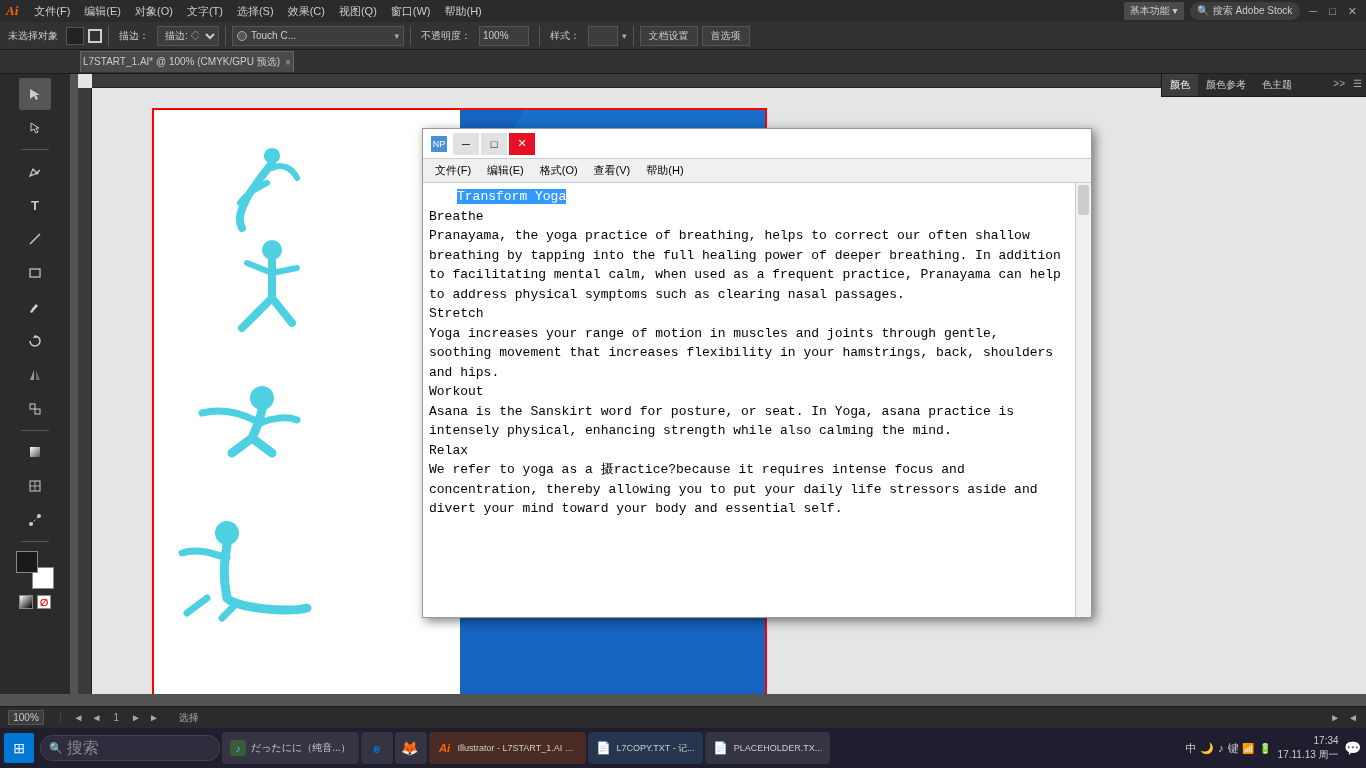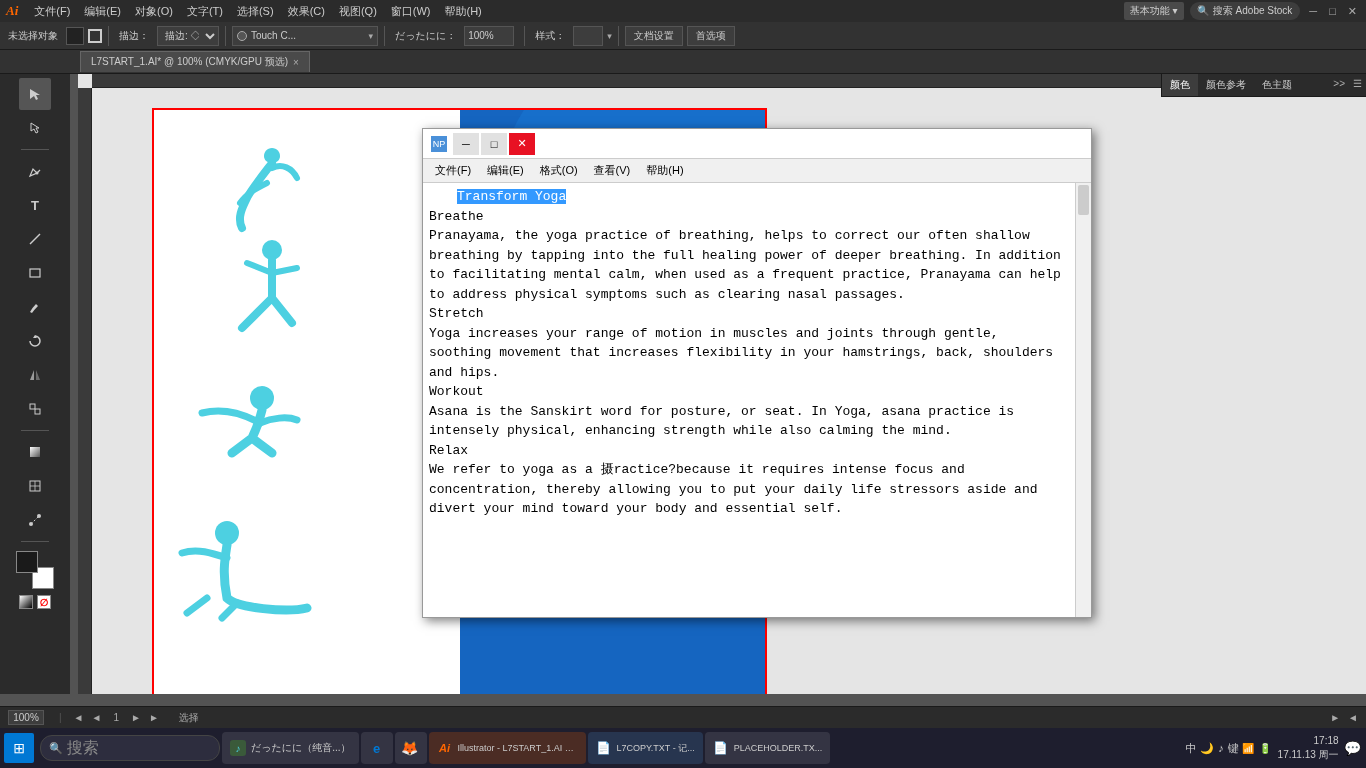--- a/index.html
+++ b/index.html
@@ -93,21 +93,21 @@
       background: #323232;
       display: flex;
       align-items: center;
       padding: 0 80px;
       border-bottom: 1px solid #1a1a1a;
     }
     .doc-tab {
       background: #4a4a4a;
       color: #ccc;
       font-size: 10px;
-      padding: 3px 10px;
+      padding: 3px 2px;
       border-top: 1px solid #666;
       border-left: 1px solid #666;
       border-right: 1px solid #666;
       cursor: pointer;
       display: flex; align-items: center; gap: 5px;
     }
     .tab-close { color: #aaa; cursor: pointer; font-size: 10px; }
 
     
     .left-panel {
@@ -472,27 +472,27 @@
 <div class="toolbar">
   <span class="toolbar-item">未选择对象</span>
   <span class="toolbar-swatch"></span>
   <span class="stroke-swatch"></span>
   <div class="toolbar-divider"></div>
   <span class="toolbar-item">描边：</span>
   <select class="toolbar-select">
     <option>描边: ◇</option>
   </select>
   <div class="toolbar-divider"></div>
-  <div style="background:#3d3d3d;border:1px solid #555;height:20px;width:146px;display:flex;align-items:center;padding:0 4px;">
+  <div style="background:#3d3d3d;border:1px solid #555;height:20px;width:172px;display:flex;align-items:center;padding:0 4px;">
     <span style="width:10px;height:10px;border-radius:50%;background:#555;border:1px solid #aaa;display:inline-block;margin-right:4px;"></span>
     <span style="color:#ccc;font-size:10px;">Touch C...</span>
     <span style="color:#aaa;font-size:9px;margin-left:auto;">▾</span>
   </div>
   <div class="toolbar-divider"></div>
-  <span class="toolbar-item">だったにに：</span>
+  <span class="toolbar-item">不透明度：</span>
   <input type="text" class="toolbar-select" style="width: 50px;" value="100%">
   <span style="color:#aaa;font-size:10px;"></span>
   <div class="toolbar-divider"></div>
   <span class="toolbar-item">样式：</span>
   <div style="width:30px;height:20px;background:#3d3d3d;border:1px solid #555;"></div>
   <span style="color:#aaa;font-size:9px;">▾</span>
   <div class="toolbar-divider"></div>
   <button style="background:#3d3d3d;border:1px solid #555;color:#ccc;font-size:10px;padding:2px 8px;cursor:pointer;">文档设置</button>
   <button style="background:#3d3d3d;border:1px solid #555;color:#ccc;font-size:10px;padding:2px 8px;cursor:pointer;">首选项</button>
 </div>
@@ -780,18 +780,18 @@
   <div class="taskbar-right">
     <div class="taskbar-sys-icons">
       <span style="font-size:11px;cursor:pointer;">中</span>
       <span style="font-size:11px;cursor:pointer;">🌙</span>
       <span style="font-size:11px;cursor:pointer;">♪</span>
       <span style="font-size:11px;cursor:pointer;">键</span>
       <span style="font-size:10px;color:#aaa;">📶</span>
       <span style="font-size:10px;color:#aaa;">🔋</span>
     </div>
     <div class="taskbar-time">
-      <div>17:18</div>
+      <div>17:34</div>
       <div>17.11.13 周一</div>
     </div>
     <span style="font-size:14px;cursor:pointer;color:#aaa;">💬</span>
   </div>
 </div>
 
 </body></html>

